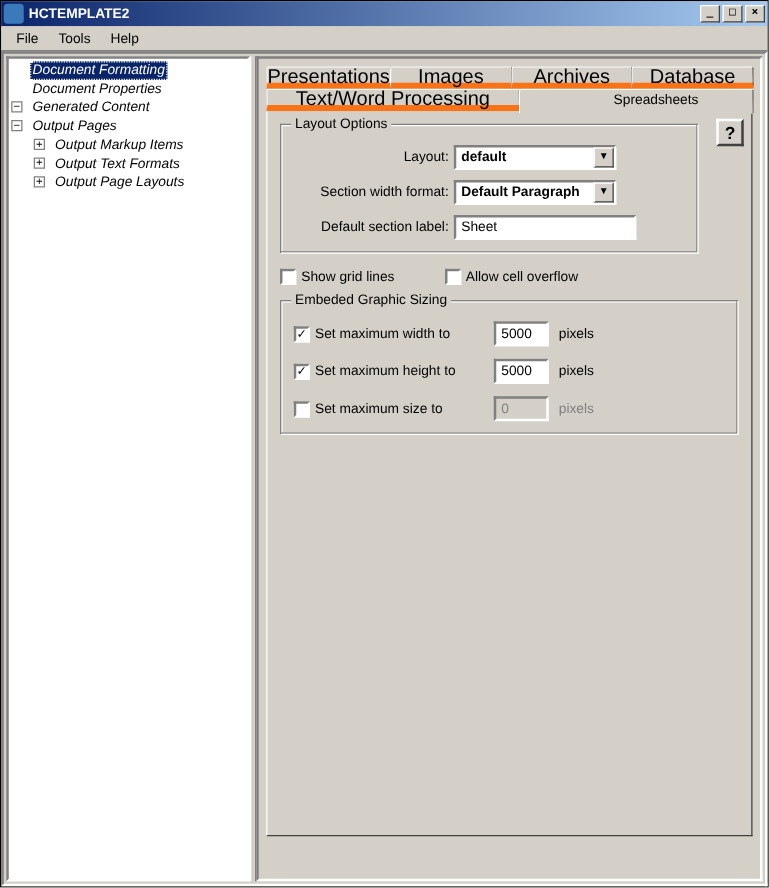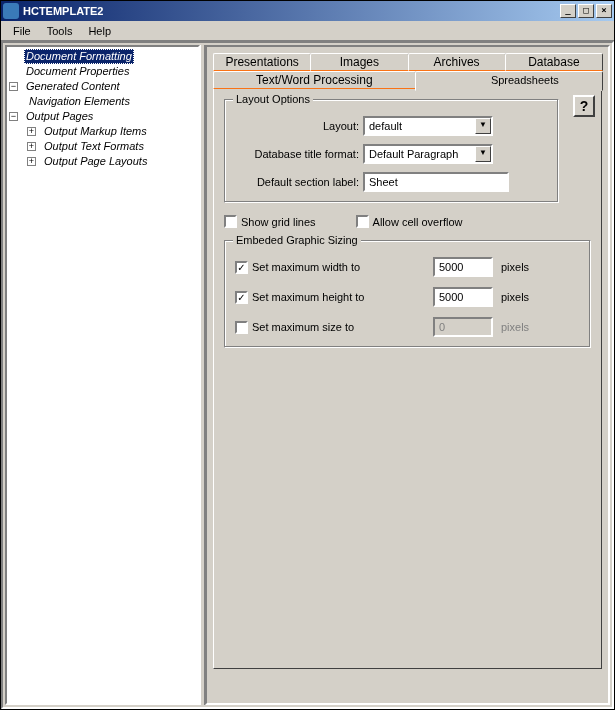--- a/index.html
+++ b/index.html
@@ -135,22 +135,22 @@
     border-color: #fff #404040 #d4d0c8 #fff;
     border-top-left-radius: 2px;
     border-top-right-radius: 2px;
     background: #d4d0c8;
     cursor: default;
     line-height: 16px;
     position: relative;
     margin-right: -1px;
   }
   .tab.back {
-    font-size: 12px;
-    border-bottom: 1px solid #f97316;
+    font-size: 16px;
+    border-bottom: 5px solid #f97316;
   }
   .tab.active {
     border-bottom-color: #d4d0c8;
     z-index: 2;
     background: #d4d0c8;
     height: 20px;
     margin-bottom: -2px;
     padding-left: 32px;
   }
   .tabbody {
@@ -201,21 +201,21 @@
   }
   .dropdown {
     display: flex;
     height: 20px;
     width: 130px;
     border: 2px solid;
     border-color: #808080 #fff #fff #808080;
     background: #fff;
     align-items: center;
   }
-  .dropdown .ddtext { flex: 1; padding: 0 4px; white-space: nowrap; overflow: hidden; }
+  .dropdown .ddtext { flex: 1; padding: 0 4px; white-space: nowrap; overflow: hidden; font-weight: bold; }
   .dropdown .ddbtn {
     width: 16px; height: 16px;
     background: #d4d0c8;
     border: 1px solid;
     border-color: #fff #404040 #404040 #fff;
     text-align: center;
     line-height: 12px;
     font-size: 8px;
   }
   .textfield {
@@ -241,21 +241,21 @@
   }
   .chkrow { display: flex; align-items: center; gap: 40px; margin: 6px 0 12px 0; }
   .chklabel { display: flex; align-items: center; cursor: default; }
 
   .sizerow {
     display: flex;
     align-items: center;
     margin-bottom: 10px;
   }
   .sizerow .chklabel { width: 160px; }
-  .sizerow .textfield { width: 60px; margin-right: 8px; margin-left: 38px; }
+  .sizerow .textfield { width: 44px; margin-right: 8px; }
   .unit { color: #000; }
   .unit.disabled { color: #808080; }
 
 </style>
 </head>
 <body>
 
 <div class="window">
 
   <div class="titlebar">
@@ -282,23 +282,20 @@
         <span class="tree-label selected">Document Formatting</span>
       </div>
       <div class="tree-node">
         <span style="display:inline-block;width:12px"></span>
         <span class="tree-label">Document Properties</span>
       </div>
       <div class="tree-node">
         <span class="tree-exp">−</span>
         <span class="tree-label">Generated Content</span>
         <div class="tree-children">
-          <div class="tree-node">
-            <span class="tree-label">Navigation Elements</span>
-          </div>
         </div>
       </div>
       <div class="tree-node">
         <span class="tree-exp">−</span>
         <span class="tree-label">Output Pages</span>
         <div class="tree-children">
           <div class="tree-node">
             <span class="tree-exp">+</span>
             <span class="tree-label">Output Markup Items</span>
           </div>
@@ -339,21 +336,21 @@
 
             <div class="formrow">
               <label class="right">Layout:</label>
               <div class="dropdown">
                 <div class="ddtext">default</div>
                 <div class="ddbtn">▼</div>
               </div>
             </div>
 
             <div class="formrow">
-              <label class="right">Database title format:</label>
+              <label class="right">Section width format:</label>
               <div class="dropdown">
                 <div class="ddtext">Default Paragraph</div>
                 <div class="ddbtn">▼</div>
               </div>
             </div>
 
             <div class="formrow" style="margin-bottom:0">
               <label class="right">Default section label:</label>
               <div class="textfield" style="width:146px">Sheet</div>
             </div>

